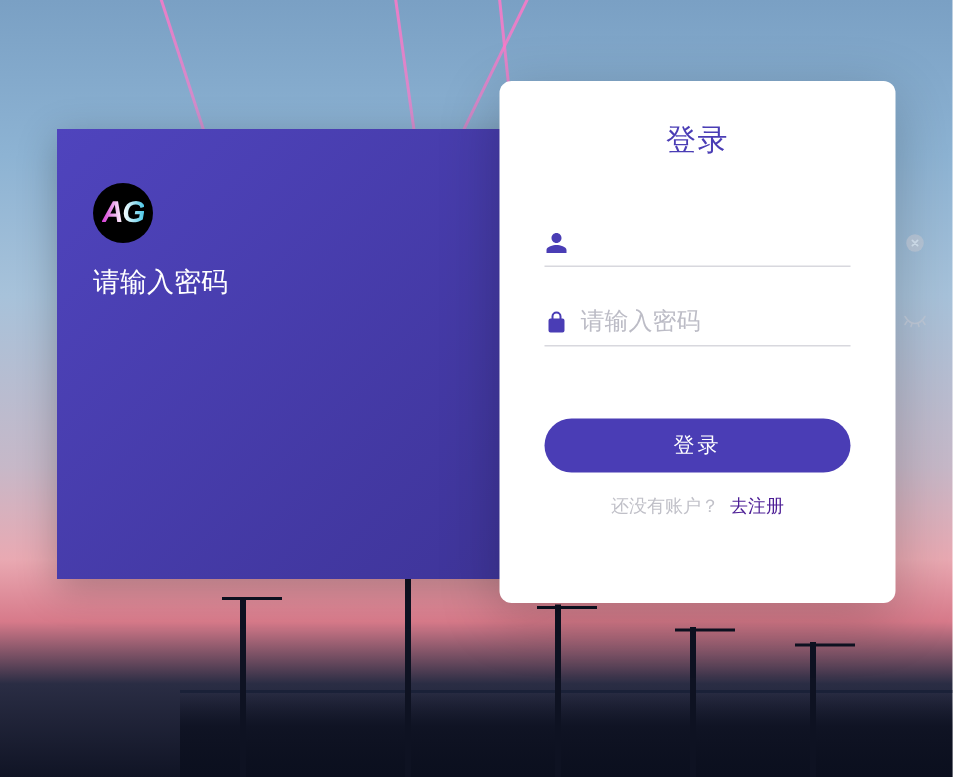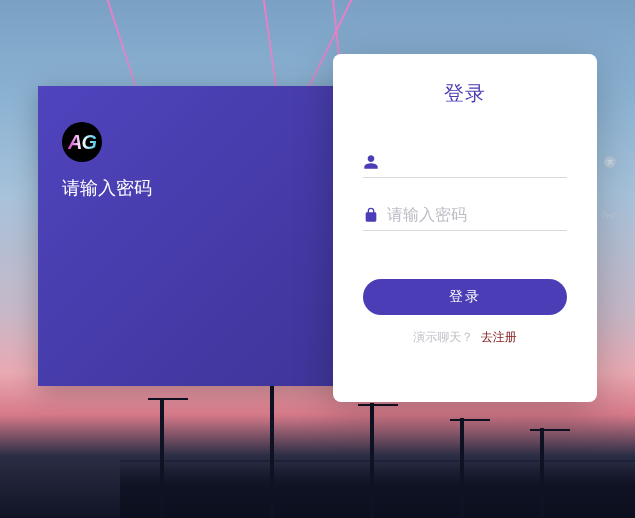--- a/index.html
+++ b/index.html
@@ -126,21 +126,21 @@
     font-size: 14px;
     cursor: pointer;
     letter-spacing: 2px;
   }
   .alt-row {
     margin-top: 14px;
     text-align: center;
     font-size: 12px;
   }
   .alt-prompt { color: #c0c0c8; }
-  .alt-link { color: #7f1d1d; text-decoration: none; margin-left: 4px; cursor:pointer; }
+  .alt-link { color: #4c1d95; text-decoration: none; margin-left: 4px; cursor:pointer; }
 </style>
 </head>
 <body>
 
 <div class="streak s1"></div>
 <div class="streak s2"></div>
 <div class="streak s3"></div>
 <div class="streak s4"></div>
 <div class="pier"></div>
 <div class="pole p1"></div>
@@ -190,16 +190,16 @@
       <svg width="16" height="12" viewBox="0 0 24 16" fill="none" stroke="#c7c7cf" stroke-width="1.5" stroke-linecap="round">
           <path d="M2 2c3 5 7 7 10 7s7-2 10-7"></path>
           <path d="M4 7l-2 3M20 7l2 3M9 9l-1 3M15 9l1 3"></path>
         </svg>
     </span>
   </div>
 
   <button class="login-button">登录</button>
 
   <div class="alt-row">
-    <span class="alt-prompt">演示聊天？</span>
+    <span class="alt-prompt">还没有账户？</span>
     <a class="alt-link">去注册</a>
   </div>
 </div>
 
 </body></html>

